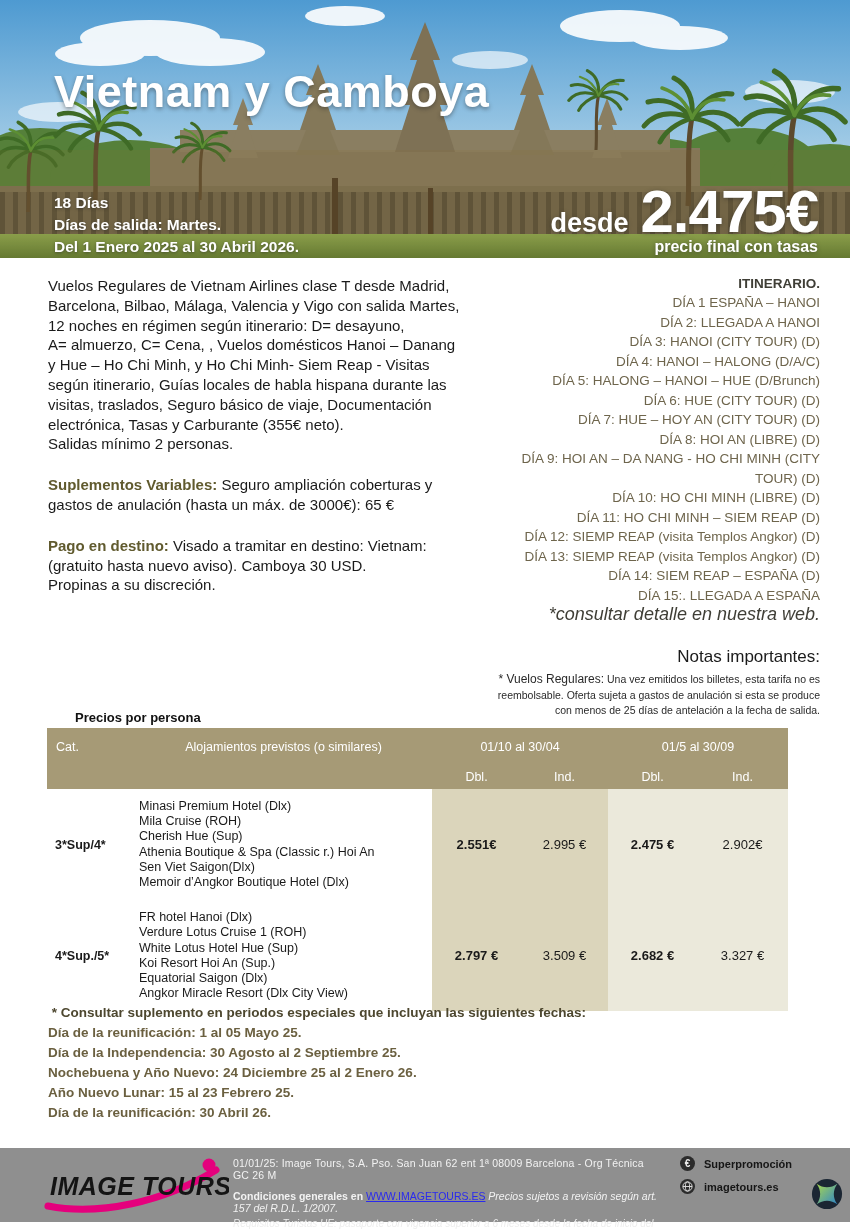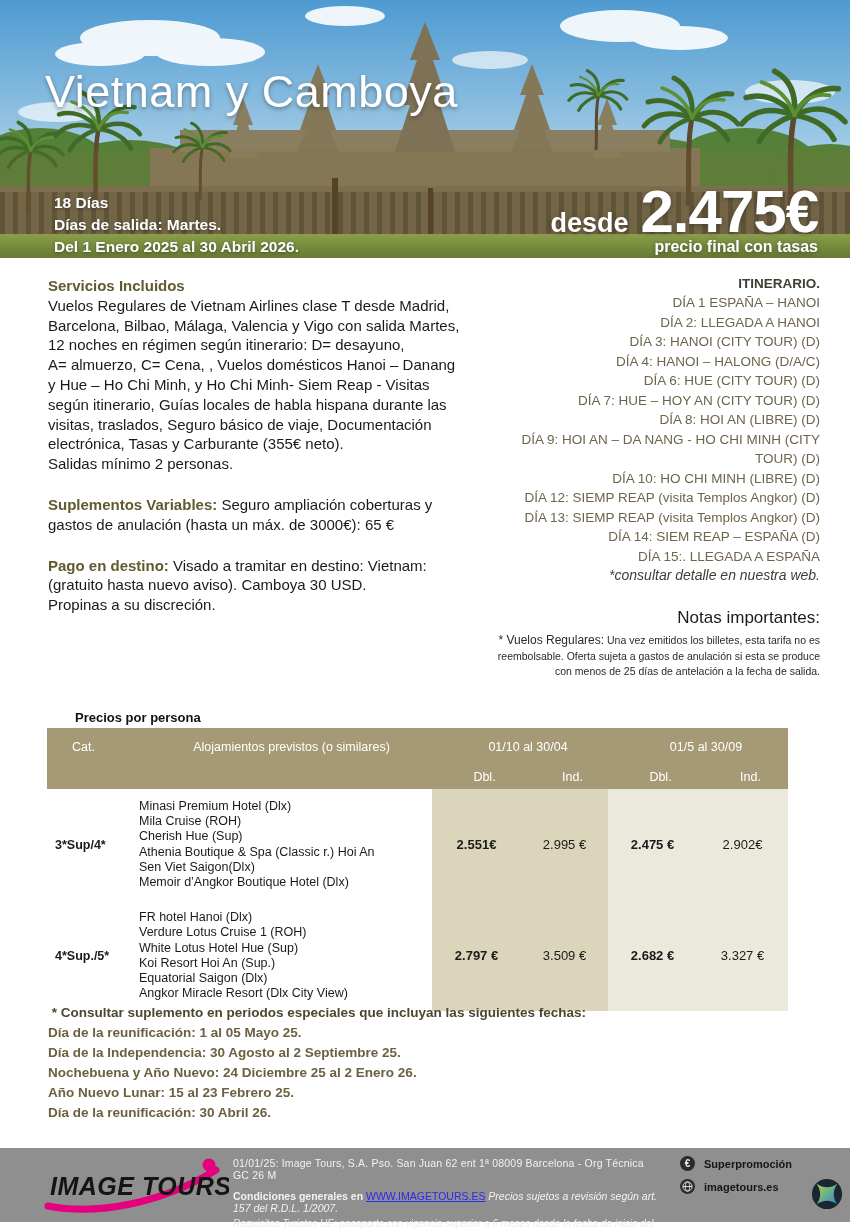--- a/index.html
+++ b/index.html
@@ -5,21 +5,21 @@
   * { margin:0; padding:0; box-sizing:border-box; }
   html,body { background:#ffffff; }
   body {
     width:850px; height:1229px; position:relative; overflow:hidden;
     font-family:"Liberation Sans", sans-serif; color:#1a1a1a;
   }
   
   .hero { position:absolute; left:0; top:0; width:850px; height:258px; overflow:hidden; }
   .hero-art { position:absolute; inset:0; width:100%; height:100%; display:block; }
   .hero-title {
-    position:absolute; left:45px; top:66px; color:#fff; font-weight:normal;
+    position:absolute; left:54px; top:66px; color:#fff; font-weight:bold;
     font-size:45px; letter-spacing:.5px; text-shadow:0 2px 4px rgba(40,40,40,.45);text-align:center;
   }
   .hero-info {
     position:absolute; left:54px; top:192px; color:#fff; font-weight:bold;
     font-size:15.5px; line-height:22px; text-shadow:0 1px 3px rgba(40,40,40,.55);
   }
   .hero-price { position:absolute; right:32px; top:182px; text-align:right; color:#fff; text-shadow:0 1px 4px rgba(40,40,40,.5); }
   .hero-price .row { display:flex; align-items:baseline; gap:12px; justify-content:flex-end; }
   .hero-price .desde { font-size:27px; font-weight:bold; }
   .hero-price .big { font-size:60px; font-weight:bold; letter-spacing:-1px; line-height:1; }
@@ -27,31 +27,31 @@
   
   .cols { position:absolute; left:48px; top:276px; width:772px; display:flex; gap:30px; }
   .colL { width:412px; font-size:15px; line-height:1.32; }
   .colR { width:330px;text-align:right; }
   .h-olive { color:#605a2e; font-weight:bold; font-size:15px; }
   .colL p { margin:0; }
   .colL .block { margin-bottom:21px; }
   .inline-lab { color:#605a2e; font-weight:bold; }
   .itin-head { font-size:13.5px; font-weight:bold; color:#3f3e36; margin-bottom:2px; }
   .itin-day { font-size:13.5px; line-height:19.5px; color:#6e654c; }
-  .itin-note { font-size:14px; line-height:19.5px; color:#3f3e36; font-style:italic; }
+  .itin-note { font-size:18px; line-height:19.5px; color:#3f3e36; font-style:italic; }
   .notas { margin-top:22px; }
   .notas-head { font-size:17px; color:#1a1a1a; margin-bottom:4px; font-weight:normal; }
   .notas-sub { font-size:12px; color:#2a2a2a; }
   .notas-txt { font-size:10.5px; line-height:1.45; color:#2a2a2a; }
   
   .table-sec { position:absolute; left:47px; top:710px; width:741px; }
   .table-title { font-size:13px; font-weight:bold; color:#111; margin-bottom:3px;padding-left:28px; }
   .grid { display:grid; grid-template-columns:88px 297px 89px 87px 89px 91px; }
   .thead { background:#a69a76; color:#fff; grid-template-rows:37px 24px; }
-  .thead > div { display:flex; align-items:center; font-size:12.5px;margin-left:16px; }
+  .thead > div { display:flex; align-items:center; font-size:12.5px; }
   .hc-cat { grid-column:1; grid-row:1; padding-left:9px; }
   .hc-hot { grid-column:2; grid-row:1; justify-content:center; }
   .hc-p1 { grid-column:3 / span 2; grid-row:1; justify-content:center; }
   .hc-p2 { grid-column:5 / span 2; grid-row:1; justify-content:center; }
   .hc-d1 { grid-column:3; grid-row:2; justify-content:center; }
   .hc-i1 { grid-column:4; grid-row:2; justify-content:center; }
   .hc-d2 { grid-column:5; grid-row:2; justify-content:center; }
   .hc-i2 { grid-column:6; grid-row:2; justify-content:center; }
   .trow > div { display:flex; }
   .cell-cat { align-items:center; font-weight:bold; font-size:12.5px; padding-left:8px; }
@@ -178,45 +178,46 @@
       <span class="desde">desde</span>
       <span class="big">2.475€</span>
     </div>
     <div class="tasas">precio final con tasas</div>
   </div>
 </div>
 
 <div class="cols">
   <div class="colL">
     <div class="block" style="margin-bottom:21px;">
-      <div class="h-olive">Servicios Incluidos</div>
       <p>Vuelos Regulares de Vietnam Airlines clase T desde Madrid, Barcelona, Bilbao, Málaga, Valencia y Vigo con salida Martes, 12 noches en régimen  según itinerario: D= desayuno,</p>
       <p>A= almuerzo, C= Cena, , Vuelos domésticos Hanoi – Danang y Hue – Ho Chi Minh, y Ho Chi Minh- Siem Reap - Visitas según itinerario, Guías locales de habla hispana durante las visitas, traslados, Seguro básico de viaje, Documentación electrónica, Tasas y Carburante (355€ neto).</p>
       <p>Salidas mínimo 2 personas.</p>
     </div>
     <div class="block">
       <p><span class="inline-lab">Suplementos Variables:</span><span> Seguro ampliación coberturas y gastos de anulación (hasta un máx. de 3000€): 65 €</span></p>
     </div>
     <div class="block">
       <p><span class="inline-lab">Pago en destino:</span><span> Visado a tramitar en destino: Vietnam: (gratuito hasta nuevo aviso). Camboya 30 USD.</span></p>
       <p>Propinas a su discreción.</p>
     </div>
   </div>
 
   <div class="colR">
     <div class="itin-head">ITINERARIO.</div>
     <div class="itin-day">DÍA 1  ESPAÑA – HANOI</div>
     <div class="itin-day">DÍA 2: LLEGADA A HANOI</div>
     <div class="itin-day">DÍA 3: HANOI (CITY TOUR) (D)</div>
     <div class="itin-day">DÍA 4: HANOI – HALONG (D/A/C)</div>
+    <div class="itin-day">DÍA 5: HALONG – HANOI – HUE (D/Brunch)</div>
     <div class="itin-day">DÍA 6: HUE (CITY TOUR) (D)</div>
     <div class="itin-day">DÍA 7: HUE – HOY AN (CITY TOUR) (D)</div>
     <div class="itin-day">DÍA 8: HOI AN (LIBRE) (D)</div>
     <div class="itin-day">DÍA 9: HOI AN – DA NANG - HO CHI MINH (CITY TOUR) (D)</div>
     <div class="itin-day">DÍA 10: HO CHI MINH (LIBRE) (D)</div>
+    <div class="itin-day">DÍA 11: HO CHI MINH – SIEM REAP (D)</div>
     <div class="itin-day">DÍA 12:  SIEMP REAP  (visita Templos Angkor) (D)</div>
     <div class="itin-day">DÍA 13:  SIEMP REAP  (visita Templos Angkor) (D)</div>
     <div class="itin-day">DÍA 14:  SIEM REAP – ESPAÑA (D)</div>
     <div class="itin-day">DÍA 15:.  LLEGADA A ESPAÑA</div>
     <div class="itin-note">*consultar detalle en nuestra web.</div>
 
     <div class="notas">
       <div class="notas-head">Notas importantes:</div>
       <div class="notas-txt"><span class="notas-sub">* Vuelos Regulares:</span><span> Una vez emitidos los billetes, esta tarifa no es reembolsable. Oferta sujeta a gastos de anulación si esta se produce con menos de 25 días de antelación a la fecha de  salida.</span></div>
     </div>

